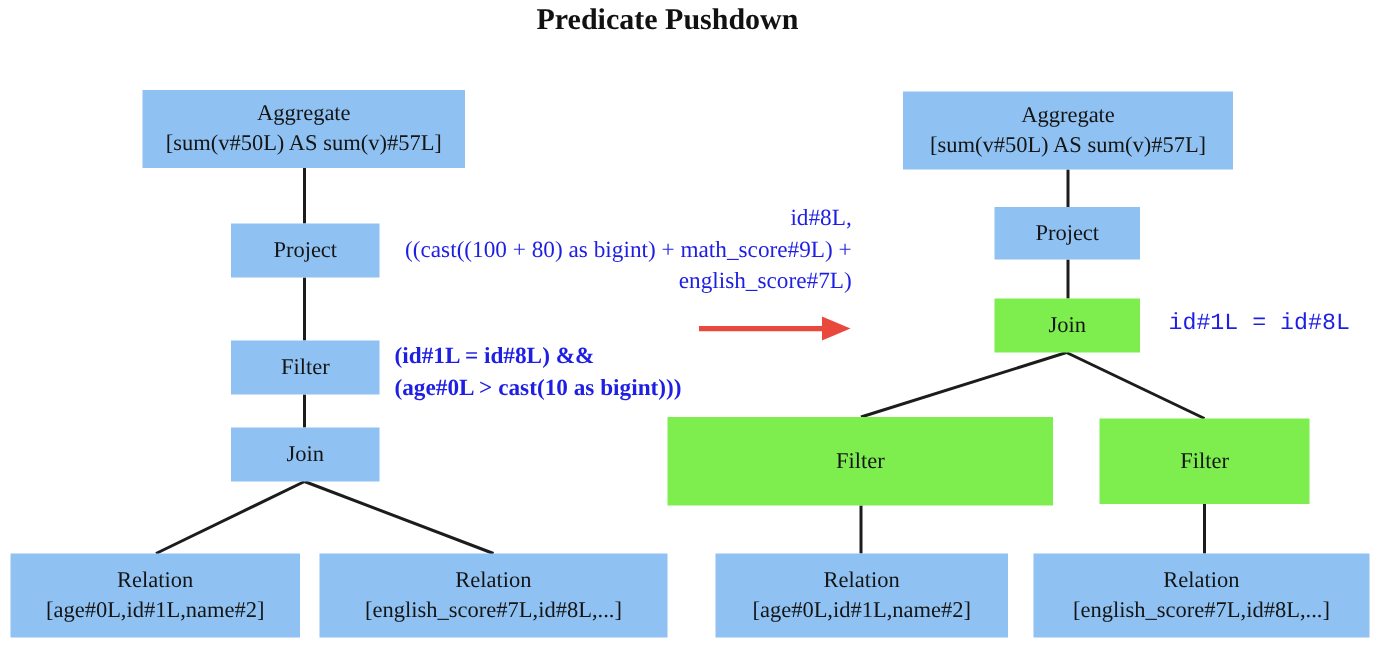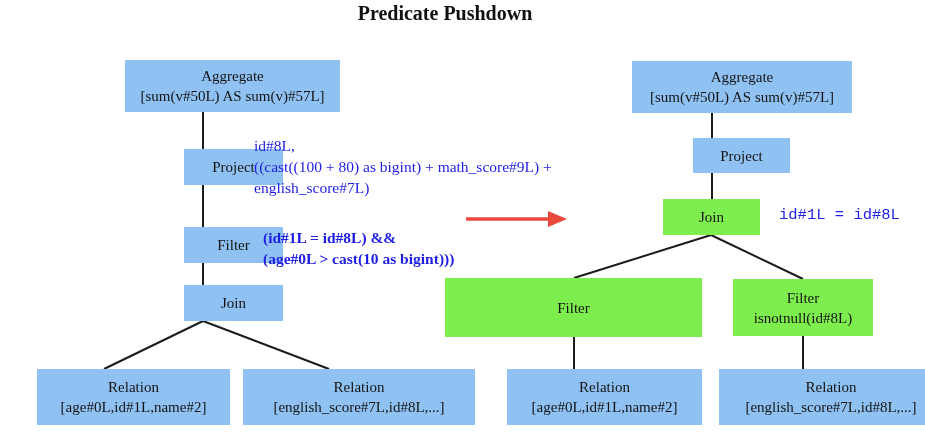--- a/index.html
+++ b/index.html
@@ -30,38 +30,38 @@
     position: absolute;
     display: flex;
     flex-direction: column;
     justify-content: center;
     align-items: center;
     text-align: center;
     font-size: 15px;
     line-height: 20px;
     color: #141414;
   }
-  .node.blue { background: var(--node-blue); margin-left: 30px; }
+  .node.blue { background: var(--node-blue); }
   .node.green { background: var(--node-green); }
   .node .detail { white-space: pre-line; }
   .note {
     position: absolute;
     color: var(--note-blue);
     font-size: 15.5px;
     line-height: 21px;
     white-space: pre;
   }
   
   .l-aggregate { left: 95px;  top: 60px;  width: 215px; height: 52px; }
   .l-project   { left: 154px; top: 149px; width: 99px;  height: 36px; }
   .l-filter    { left: 154px; top: 227px; width: 99px;  height: 36px; }
   .l-join      { left: 154px; top: 285px; width: 99px;  height: 36px; }
   .l-rel1      { left: 7px;   top: 369px; width: 193px; height: 56px; }
   .l-rel2      { left: 213px; top: 369px; width: 232px; height: 56px; }
-  .l-note-project { left: 254px; top: 135px; }
+  .l-note-project { left: 270px; top: 135px; text-align: right; }
   .l-note-filter  { left: 263px; top: 227px; font-weight: bold; }
   
   .r-aggregate { left: 602px; top: 61px;  width: 220px; height: 52px; }
   .r-project   { left: 663px; top: 138px; width: 97px;  height: 35px; }
   .r-join      { left: 663px; top: 199px; width: 97px;  height: 36px; }
   .r-filter1   { left: 445px; top: 278px; width: 257px; height: 59px; }
   .r-filter2   { left: 733px; top: 279px; width: 140px; height: 57px; }
   .r-rel1      { left: 477px; top: 369px; width: 195px; height: 56px; }
   .r-rel2      { left: 689px; top: 369px; width: 224px; height: 56px; }
   .r-note-join { left: 779px; top: 205px; font-family: Liberation Mono, monospace; }
@@ -133,21 +133,20 @@
     </div>
     <div class="node green r-join">
       <span class="label">Join</span>
     </div>
     <div class="note r-note-join">id#1L = id#8L</div>
     <div class="node green r-filter1">
       <span class="label">Filter</span>
     </div>
     <div class="node green r-filter2">
       <span class="label">Filter</span>
-      <span class="detail">isnotnull(id#8L)</span>
     </div>
     <div class="node blue r-rel1">
       <span class="label">Relation</span>
       <span class="detail">[age#0L,id#1L,name#2]</span>
     </div>
     <div class="node blue r-rel2">
       <span class="label">Relation</span>
       <span class="detail">[english_score#7L,id#8L,...]</span>
     </div>
   </div>

